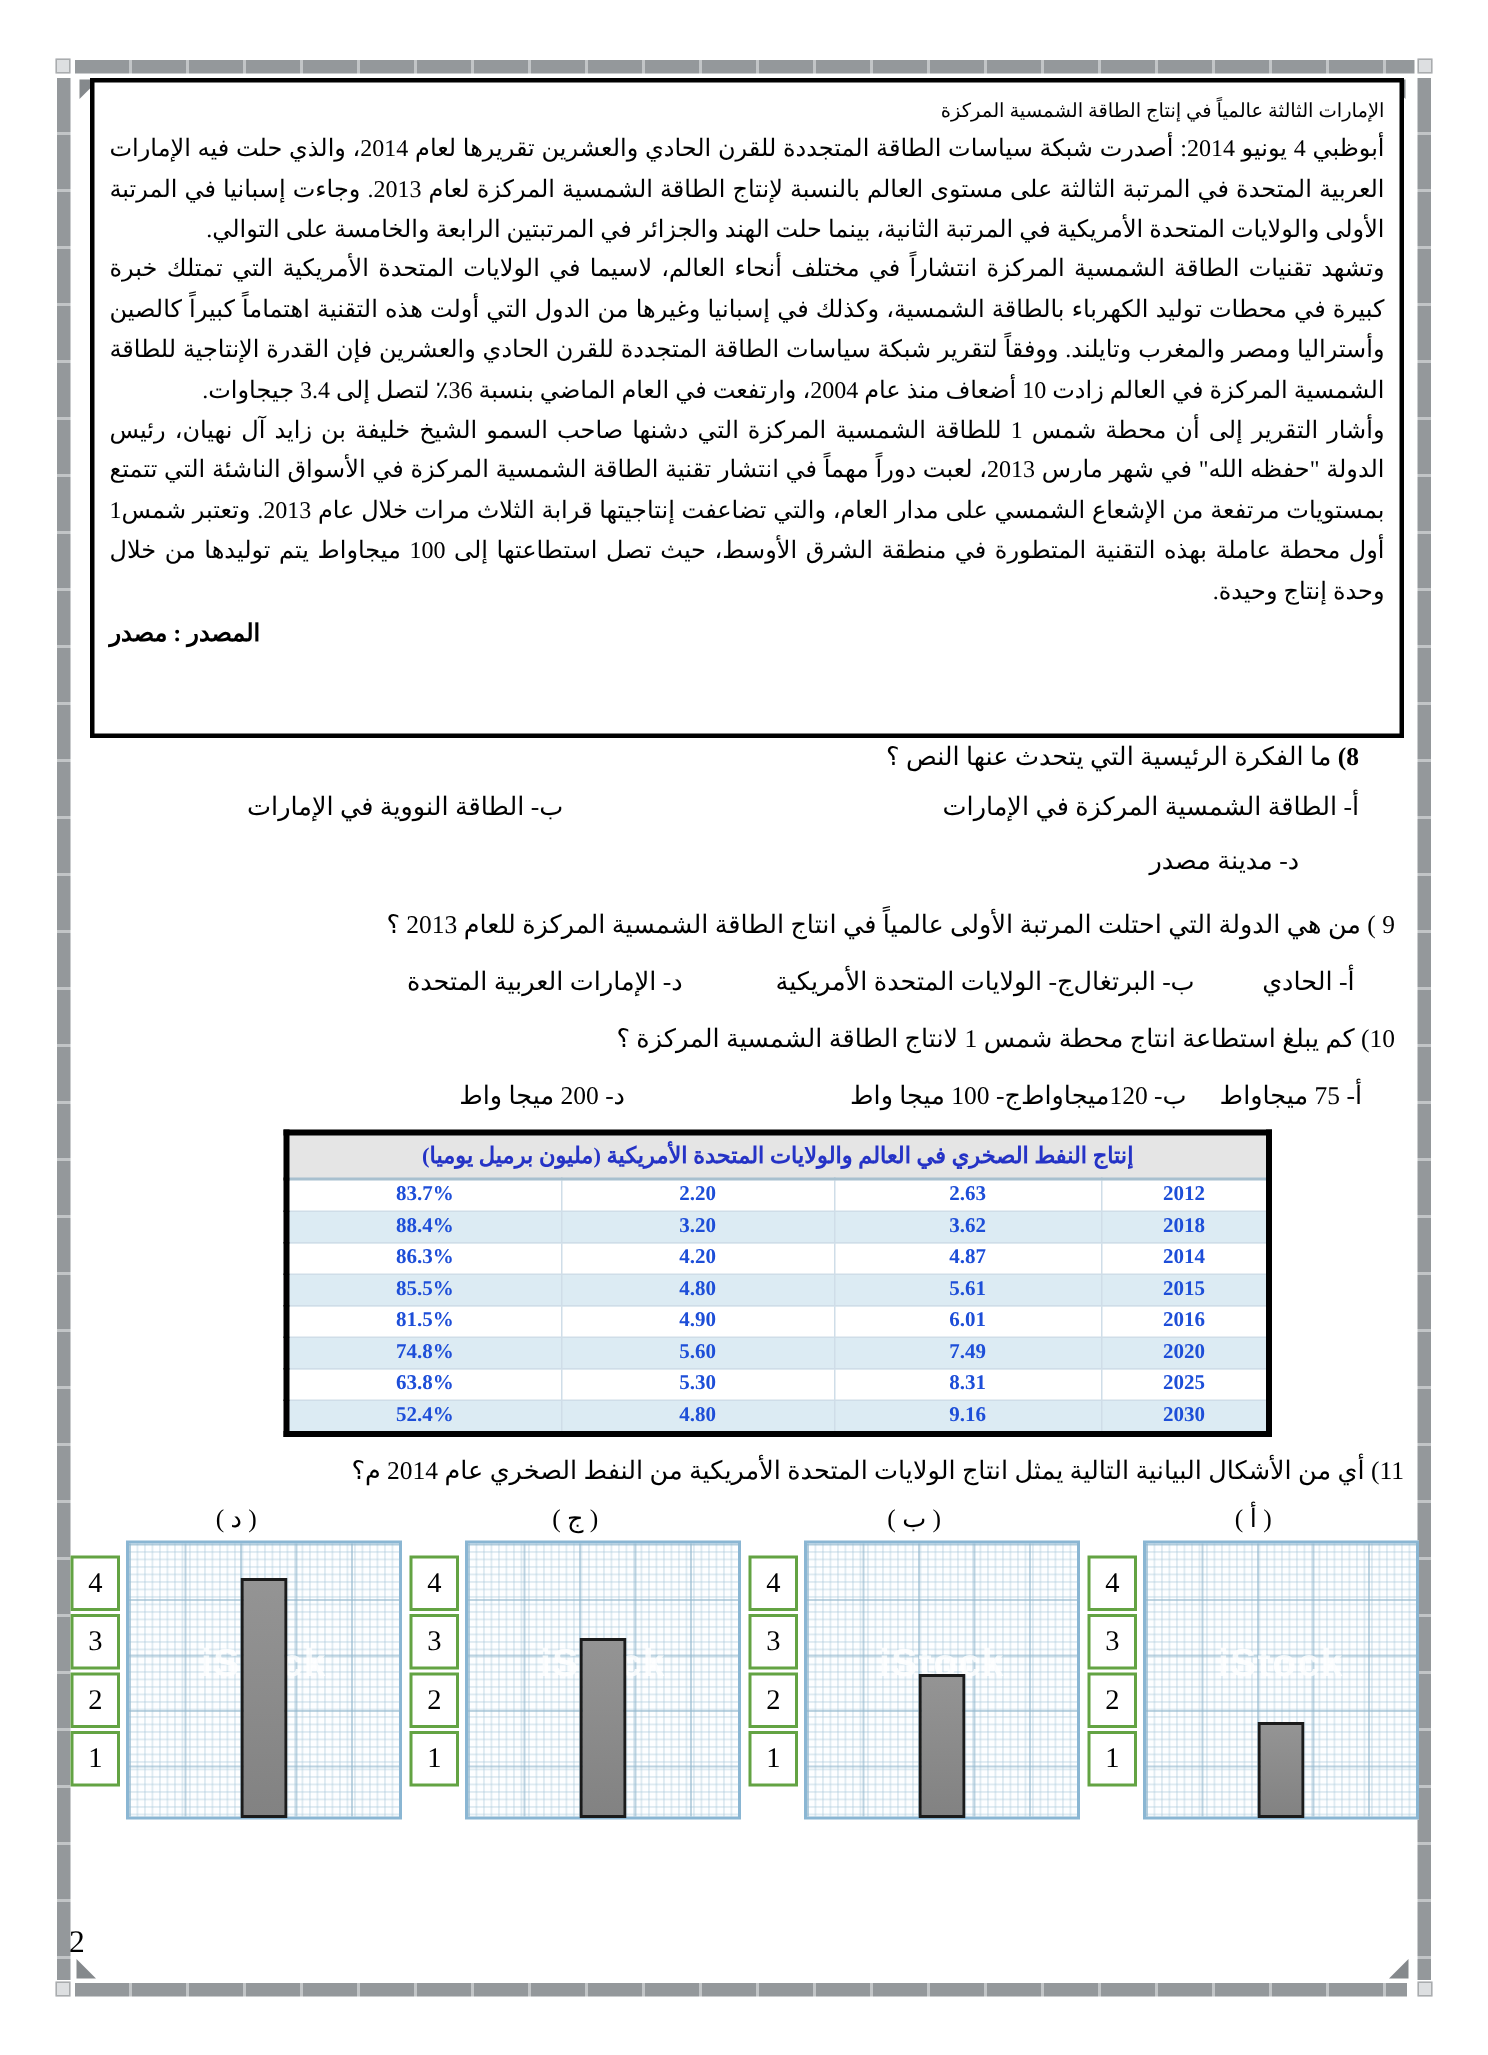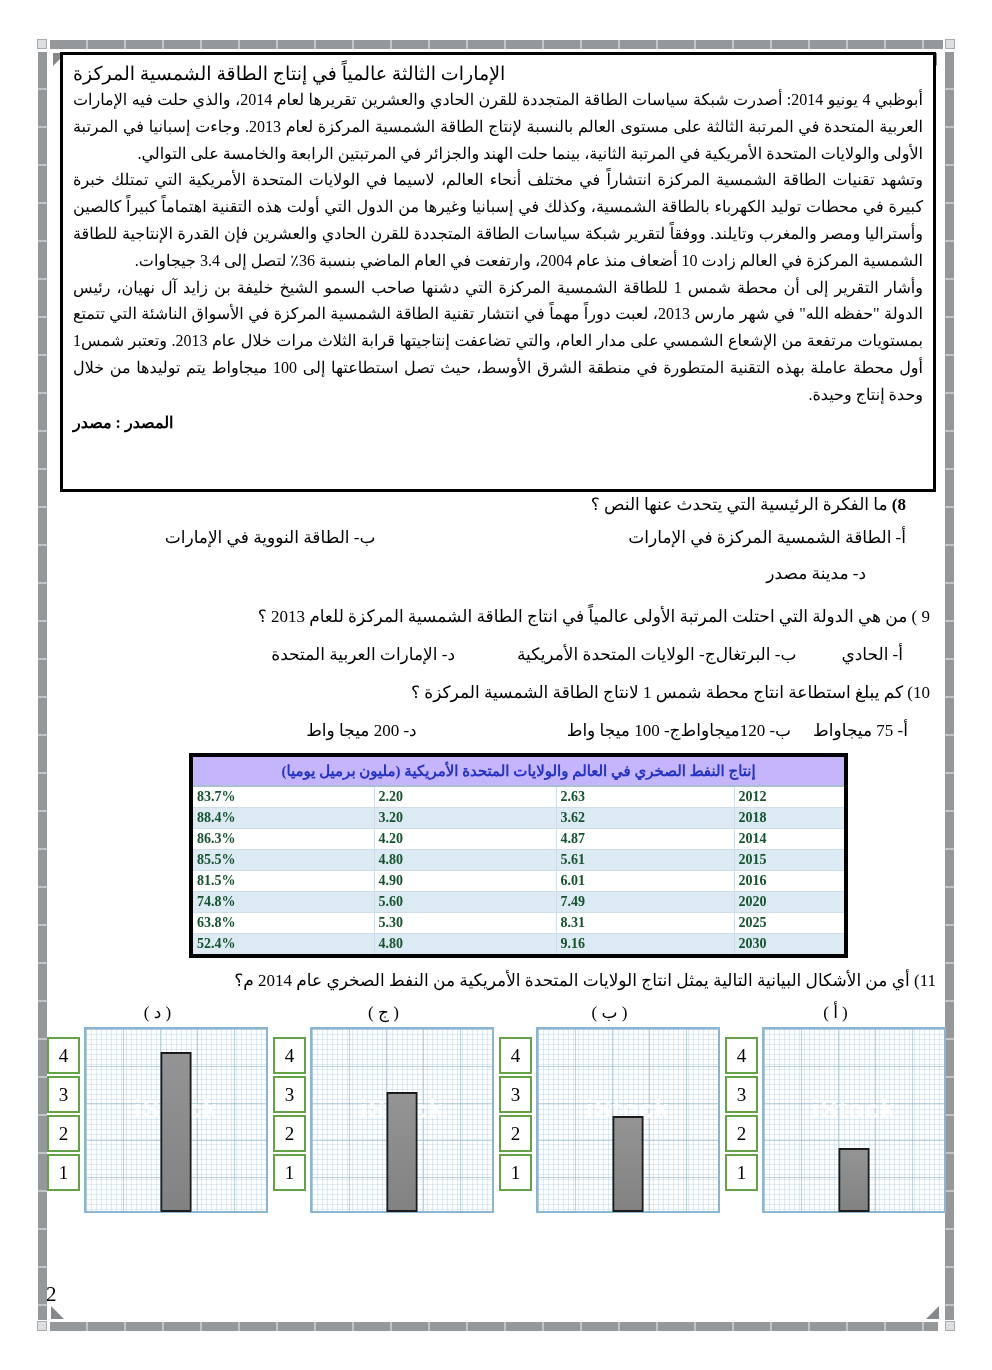--- a/index.html
+++ b/index.html
@@ -24,44 +24,44 @@
   .tri-tl{left:53px;top:53px;border-top:13px solid #85898c;border-right:13px solid transparent;}
   .tri-tr{left:924px;top:53px;border-top:13px solid #85898c;border-left:13px solid transparent;}
   .tri-bl{left:51px;top:1306px;border-bottom:13px solid #85898c;border-right:13px solid transparent;}
   .tri-br{left:926px;top:1306px;border-bottom:13px solid #85898c;border-left:13px solid transparent;}
   .page-num{position:absolute;left:46px;top:1282px;font-size:21px;}
 
   
   .content{position:absolute;left:60px;top:52px;width:876px;direction:rtl;}
 
   .passage-box{border:3px solid #000;box-sizing:border-box;padding:4px 10px 6px;min-height:440px;background:#fff;}
-  .passage-title{text-align:left;font-size:19px;line-height:27px;margin:1px 0 0;}
+  .passage-title{text-align:right;font-size:13px;line-height:27px;margin:1px 0 0;}
   .passage-box p{margin:0;font-size:16px;line-height:26.8px;text-align:justify;}
   .source-line{text-align:left;font-size:16px;line-height:24px;margin-top:2px;font-weight:bold;}
 
   .q-line{font-size:17px;line-height:26px;}
   .q-num-bold{font-weight:bold;}
   .q8-line{padding-right:30px;}
   .q8-opts{display:grid;grid-template-columns:56% 44%;row-gap:15px;margin-top:9px;font-size:17px;}
   .q8-opts .opt-r{padding-right:30px;}
   .q8-opts .opt-l{padding-right:70px;}
 
   .q9-line{margin-top:20px;padding-right:6px;}
   .opts-row{display:flex;margin-top:14px;font-size:17px;}
   .q9-row{padding-right:33px;}
   .q9-row .o1{margin-left:45px;} .q9-row .o2{} .q9-row .o3{margin-left:62px;}
   .q10-line{margin-top:15px;padding-right:6px;}
   .q10-row{padding-right:28px;}
   .q10-row .o1{margin-left:22px;} .q10-row .o2{} .q10-row .o3{margin-left:150px;}
 
   
   .oil-table{border-collapse:collapse;border:4px solid #000;margin:12px 88px 0 auto;width:655px;background:#fff;table-layout:fixed;}
-  .oil-table .title-cell{background:#c4b5fd;color:#2533c6;font-weight:bold;font-size:15px;text-align:center;padding:4px 6px;border-bottom:2px solid #a8c0cf;}
+  .oil-table .title-cell{background:#e5e5e5;color:#2533c6;font-weight:bold;font-size:15px;text-align:center;padding:4px 6px;border-bottom:2px solid #a8c0cf;}
   .oil-table th{background:#cfe0ec;color:#6f2a5c;font-weight:bold;font-size:13.5px;text-align:center;padding:3px 5px;line-height:1.3;border:1px solid #b7cddc;}
-  .oil-table td{color:#14532d;font-weight:bold;font-size:14px;text-align:left;padding:0 4px;line-height:20px;border:1px solid #cfdde8;}
+  .oil-table td{color:#1d4ed8;font-weight:bold;font-size:14px;text-align:center;padding:0 4px;line-height:20px;border:1px solid #cfdde8;}
   .oil-table tbody tr:nth-child(even) td{background:#dcebf3;}
   .col-year{width:112px;} .col-a{width:178px;} .col-b{width:182px;} .col-c{width:183px;}
 
   .q11-line{margin-top:10px;}
 
   
   .charts-row{display:flex;gap:5px;margin:8px -10px 0 -16px;}
   .chart-group{width:221px;flex:0 0 auto;}
   .chart-label{text-align:center;font-size:17px;margin-bottom:4px;}
   .chart-body{display:flex;gap:4px;direction:ltr;}

